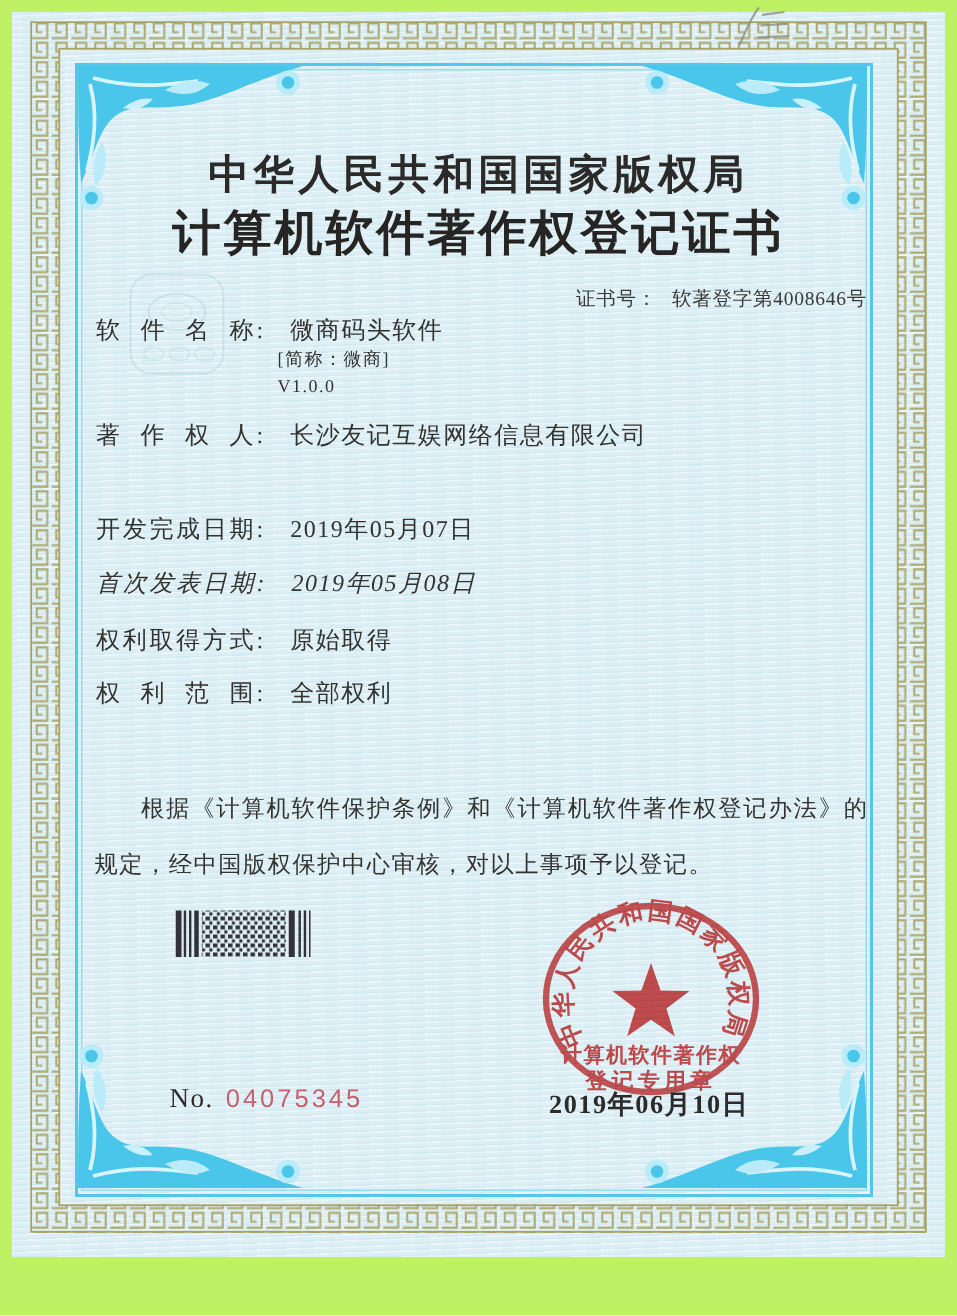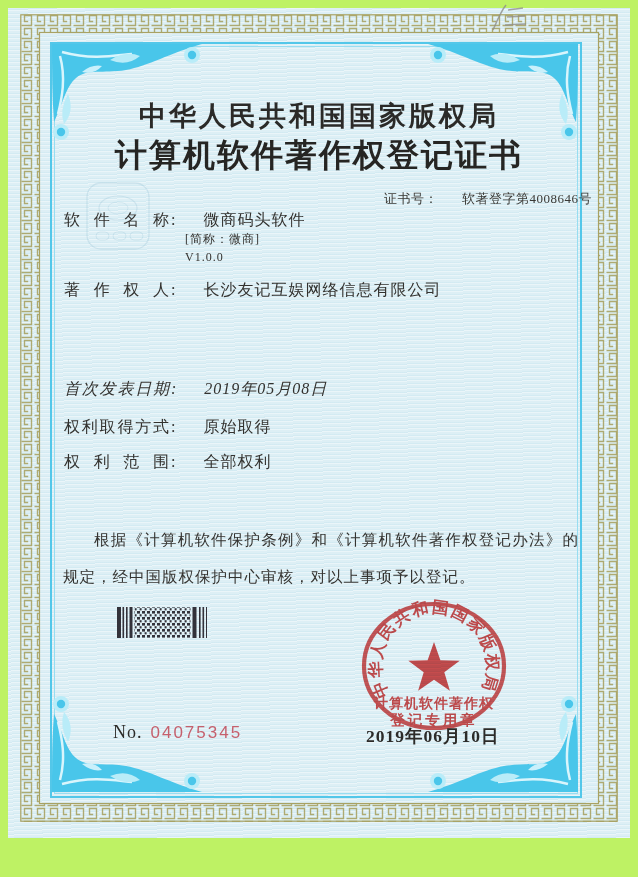--- a/index.html
+++ b/index.html
@@ -15,26 +15,26 @@
   .layer{position:absolute;}
   
   .cyan-border{position:absolute;left:50px;top:42px;width:528px;height:752px;
                border:2px solid #53c7e9;}
   .cyan-border::after{content:"";position:absolute;inset:2px;border:1px solid #97ddf1;}
   
   .center-line{position:absolute;left:40px;width:558px;text-align:center;white-space:nowrap;}
   .authority{top:98px;font-size:27px;font-weight:700;letter-spacing:3px;color:#2b2a28;}
   .main-title{top:134px;font-size:32px;font-weight:700;letter-spacing:2px;color:#262523;}
   .certno{position:absolute;left:384px;top:190px;font-size:13px;letter-spacing:.5px;color:#3a3935;white-space:nowrap;}
-  .certno .num{margin-left:24px;}
+  .certno .num{margin-left:10px;}
   .frow{position:absolute;left:64px;white-space:nowrap;font-size:16px;color:#33322f;}
   .flabel{display:inline-block;width:106px;text-align:justify;text-align-last:justify;
           -moz-text-align-last:justify;letter-spacing:1px;}
   .fcolon{display:inline-block;margin-left:1px;}
-  .fvalue{display:inline-block;margin-left:24px;letter-spacing:1px;}
+  .fvalue{display:inline-block;margin-left:14px;letter-spacing:1px;}
   .subvalue{position:absolute;left:185px;font-size:12px;letter-spacing:1px;color:#33322f;white-space:nowrap;}
   .statement{position:absolute;left:63px;top:521px;width:516px;font-size:15.5px;line-height:37px;
              text-indent:2em;letter-spacing:1px;color:#343330;text-align:justify;}
   .issue-date{position:absolute;left:366px;top:724px;font-size:17.5px;font-weight:600;
               letter-spacing:1px;color:#2c2b29;white-space:nowrap;}
   .serial{position:absolute;left:113px;top:722px;font-size:18px;white-space:nowrap;}
   .serial .no-label{color:#2c2b29;letter-spacing:1px;}
   .serial .no-digits{font-family:Liberation Sans, sans-serif;
                      color:#c5606d;letter-spacing:2px;margin-left:8px;font-size:17px;}
   .seal-wrap{position:absolute;left:351px;top:586px;width:166px;height:160px;
@@ -133,20 +133,24 @@
     <span class="fvalue">微商码头软件</span>
   </div>
   <div class="subvalue" style="top:231px;">[简称：微商]</div>
   <div class="subvalue" style="top:250px;">V1.0.0</div>
 
   <div class="frow" style="top:280px;">
     <span class="flabel">著作权人</span><span class="fcolon">:</span>
     <span class="fvalue">长沙友记互娱网络信息有限公司</span>
   </div>
 
+  <div class="frow" style="top:343px;">
+    <span class="flabel">开发完成日期</span><span class="fcolon">:</span>
+    <span class="fvalue">2019年05月07日</span>
+  </div>
 
   <div class="frow" style="top:379px;font-style:italic;">
     <span class="flabel">首次发表日期</span><span class="fcolon">:</span>
     <span class="fvalue">2019年05月08日</span>
   </div>
 
   <div class="frow" style="top:417px;">
     <span class="flabel">权利取得方式</span><span class="fcolon">:</span>
     <span class="fvalue">原始取得</span>
   </div>

